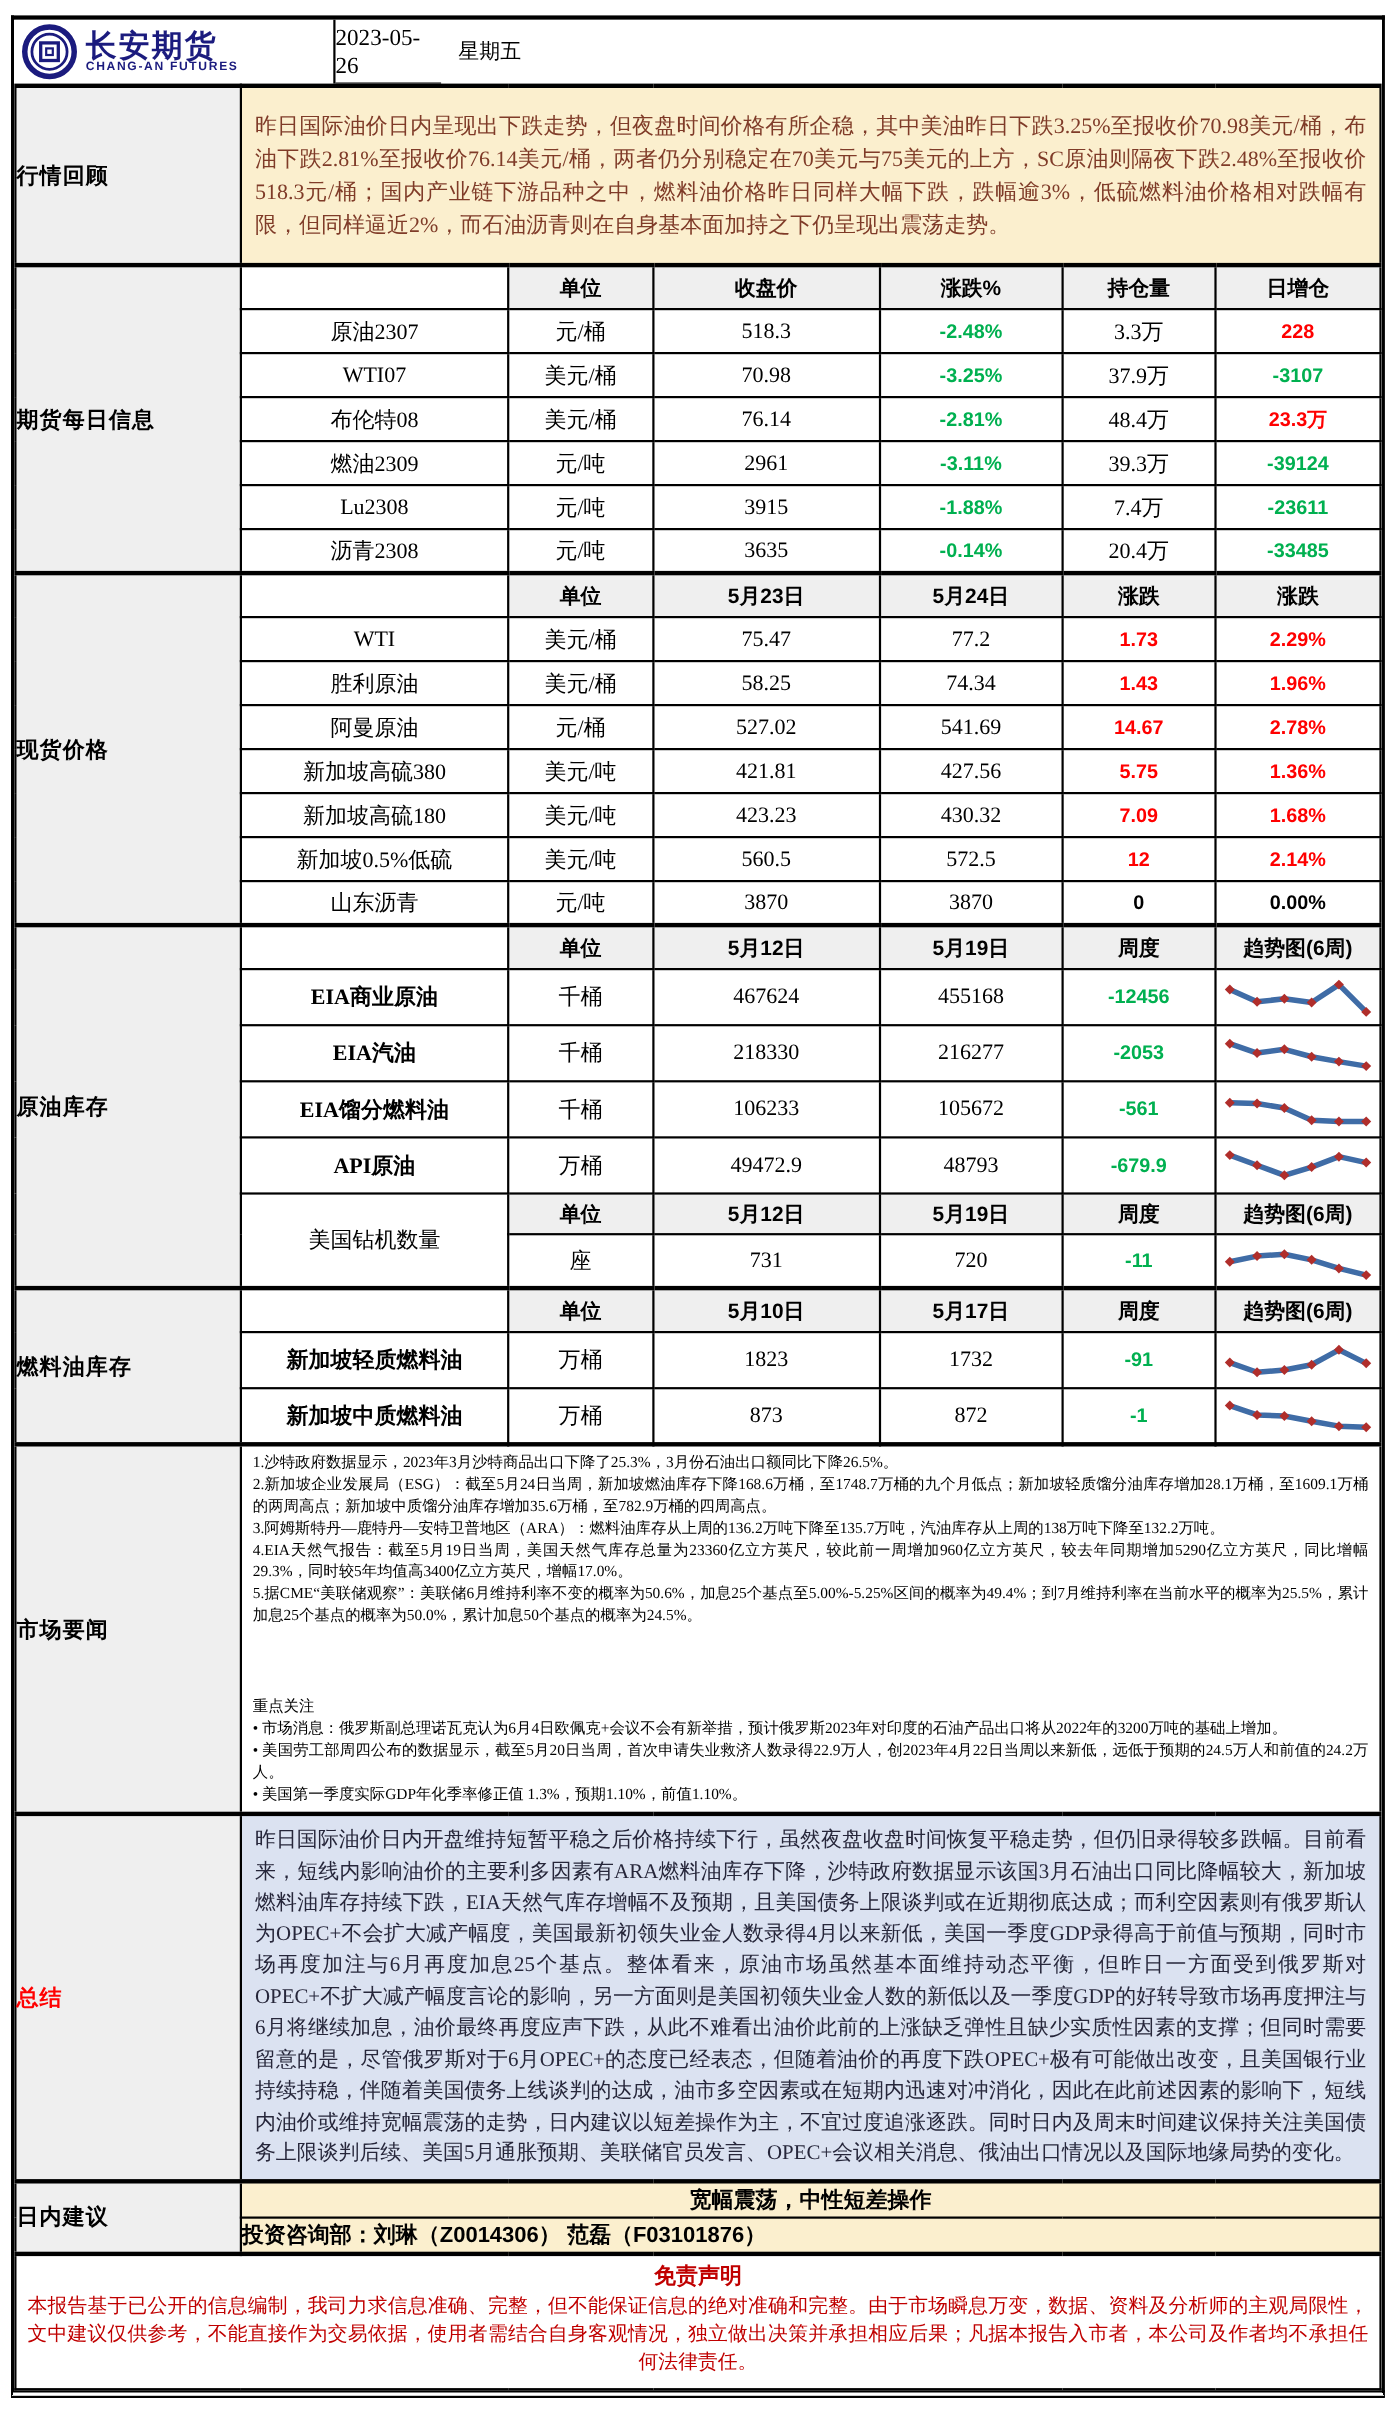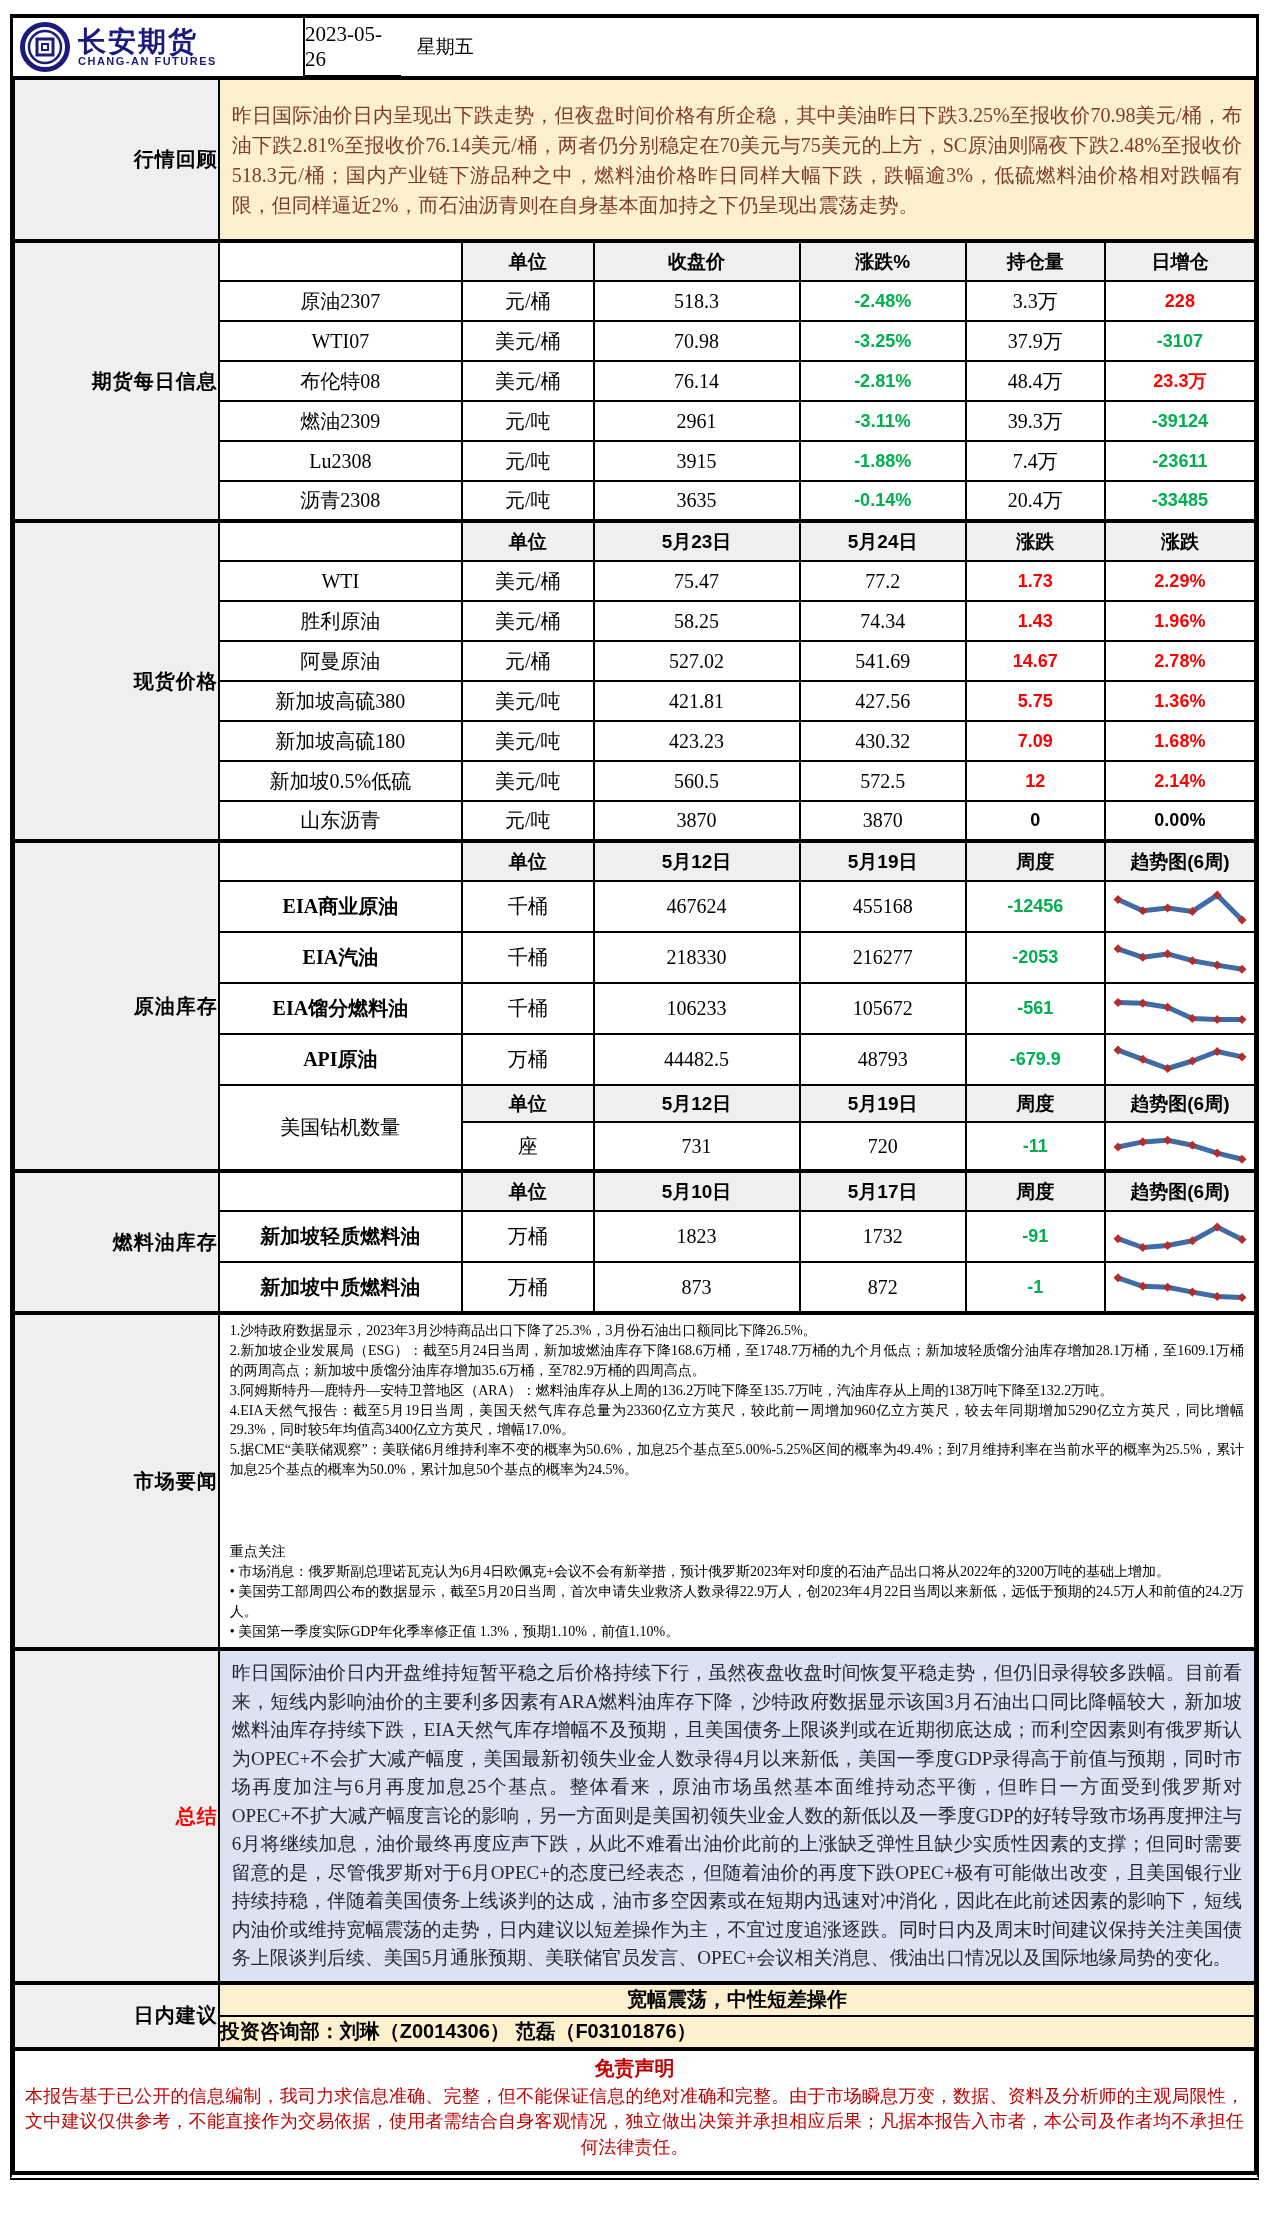--- a/index.html
+++ b/index.html
@@ -20,21 +20,21 @@
   .ttl{flex:1;display:flex;align-items:center;justify-content:center;
        font-family:"Liberation Sans",sans-serif;font-weight:bold;font-size:29px;color:#000;}
   .datebox{width:186px;border-left:2px solid #000;display:flex;}
   .datebox .d1{flex:1.1;display:flex;align-items:center;justify-content:center;font-size:21px;border-bottom:1px solid #000;}
   .datebox .d2{flex:1;display:flex;align-items:center;justify-content:center;font-size:19px;}
   
   table.grid{width:100%;border-collapse:collapse;table-layout:fixed;border-top:4px solid #000;}
   td{border:2px solid #000;vertical-align:middle;}
   tr.sec > td{border-top-width:4px;}
   .lbl{background:var(--hdgray);font-family:"Liberation Sans",sans-serif;font-weight:bold;
-       font-size:20px;text-align:right;color:#000;letter-spacing:1px;}
+       font-size:20px;text-align:left;color:#000;letter-spacing:1px;}
   .lbl.red{color:#FF0000;}
   .hd{background:var(--hdgray);font-family:"Liberation Sans",sans-serif;font-weight:bold;
       font-size:19px;text-align:center;height:37px;}
   .c{text-align:center;font-size:20px;height:40px;background:#fff;}
   .tall{height:51px;font-weight:bold;}
   .num{font-family:"Liberation Serif",serif;}
   .delta{font-family:"Liberation Sans",sans-serif;font-weight:bold;font-size:18px;}
   .up{color:var(--up);}
   .down{color:var(--down);}
   .flat{color:#000;}
@@ -284,21 +284,21 @@
                 <rect x="-3.2" y="-3.2" width="6.4" height="6.4" fill="#B02E2B" transform="translate(57.6,21.3) rotate(45)"></rect>
                 <rect x="-3.2" y="-3.2" width="6.4" height="6.4" fill="#B02E2B" transform="translate(82.4,32.5) rotate(45)"></rect>
                 <rect x="-3.2" y="-3.2" width="6.4" height="6.4" fill="#B02E2B" transform="translate(107.2,33.5) rotate(45)"></rect>
                 <rect x="-3.2" y="-3.2" width="6.4" height="6.4" fill="#B02E2B" transform="translate(132.0,33.5) rotate(45)"></rect>
               </svg>
             </td>
       </tr>
       <tr>
         <td class="c num tall">API原油</td>
         <td class="c num">万桶</td>
-        <td class="c num">44482.5</td>
+        <td class="c num">49472.9</td>
         <td class="c num">48793</td>
         <td class="c delta down">-679.9</td>
         <td class="c spark-cell">
               <svg width="140" height="46" viewBox="0 0 140 46">
                 <polyline points="8.0,13.1 32.8,22.3 57.6,31.5 82.4,24.0 107.2,14.5 132.0,19.9" fill="none" stroke="#3F6CA6" stroke-width="5" stroke-linecap="round" stroke-linejoin="round"></polyline>
                 <rect x="-3.2" y="-3.2" width="6.4" height="6.4" fill="#B02E2B" transform="translate(8.0,13.1) rotate(45)"></rect>
                 <rect x="-3.2" y="-3.2" width="6.4" height="6.4" fill="#B02E2B" transform="translate(32.8,22.3) rotate(45)"></rect>
                 <rect x="-3.2" y="-3.2" width="6.4" height="6.4" fill="#B02E2B" transform="translate(57.6,31.5) rotate(45)"></rect>
                 <rect x="-3.2" y="-3.2" width="6.4" height="6.4" fill="#B02E2B" transform="translate(82.4,24.0) rotate(45)"></rect>
                 <rect x="-3.2" y="-3.2" width="6.4" height="6.4" fill="#B02E2B" transform="translate(107.2,14.5) rotate(45)"></rect>

